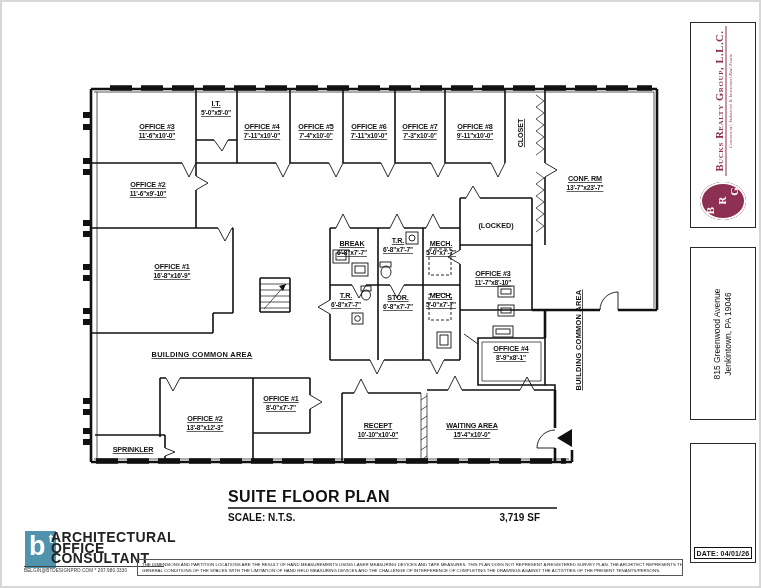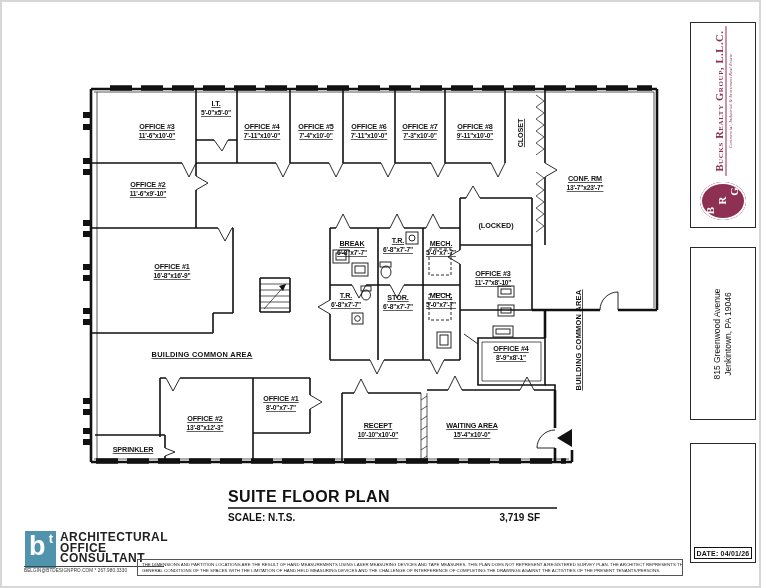--- a/index.html
+++ b/index.html
@@ -25,21 +25,21 @@
   .brg-oval span{position:absolute;color:#fff;font-family:"Liberation Serif",serif;font-weight:700;
     font-size:11px;transform:rotate(-90deg);line-height:1;}
   .brg-b{left:7px;bottom:4px;} .brg-r{left:19px;top:13px;} .brg-g{right:7px;top:4px;}
   .addr{font-size:8.5px;color:#111;line-height:11px;white-space:nowrap;}
   .date-box{position:absolute;left:3px;right:3px;bottom:3px;border:1px solid #111;
     font-size:7px;font-weight:700;text-align:center;padding:1.5px 0;color:#111;letter-spacing:.2px;}
   
   .bt-logo{position:absolute;left:25px;top:531px;width:31px;height:37px;background:#4f93ad;color:#fff;}
   .bt-b{position:absolute;left:4px;top:2px;font-size:27px;font-weight:700;line-height:1;}
   .bt-t{position:absolute;right:3px;top:1px;font-size:13px;font-weight:700;line-height:1;}
-  .adc{position:absolute;left:60px;top:532px;font-size:12px;font-weight:700;color:#222;
+  .adc{position:absolute;left:51px;top:532px;font-size:14px;font-weight:700;color:#222;
     line-height:10.5px;letter-spacing:.4px;}
   .contact{position:absolute;left:24px;top:566px;width:140px;border-top:1px solid #444;
     padding-top:1px;font-size:4.6px;color:#333;white-space:nowrap;letter-spacing:.1px;}
   
   .disclaimer{position:absolute;left:137px;top:559px;width:546px;height:17px;border:1px solid #555;
     box-sizing:border-box;padding:2px 4px;font-size:4.4px;line-height:5.6px;color:#222;
     overflow:hidden;}
   .disclaimer div{white-space:nowrap;}
 </style>
 </head>

